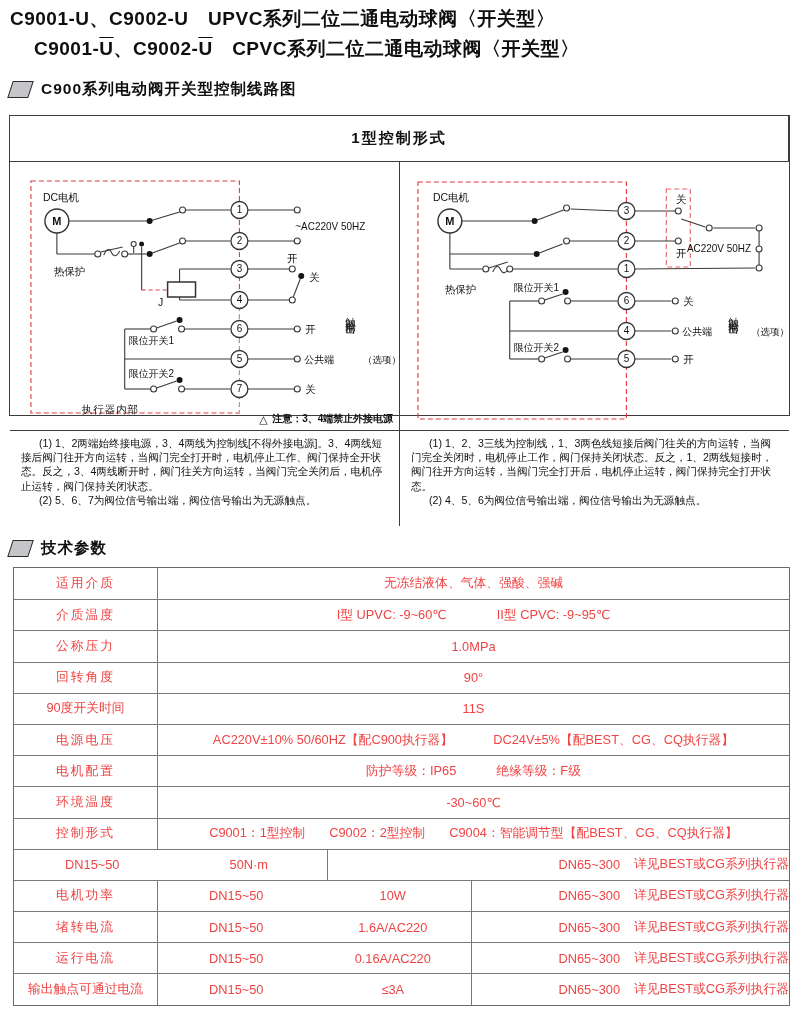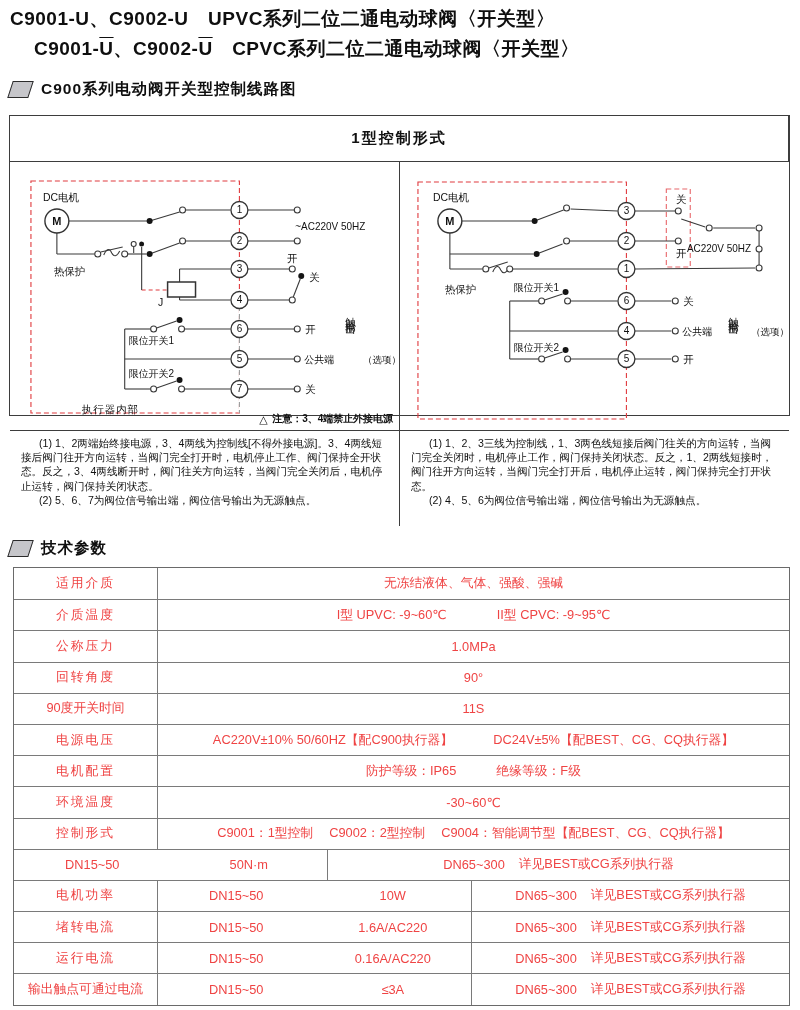--- a/index.html
+++ b/index.html
@@ -33,25 +33,25 @@
   
   .ptable{position:absolute;left:13px;top:567px;width:777px;border:1.2px solid #6a6a6a;
           box-sizing:border-box;background:#fff;}
   .trow{display:flex;height:31.2px;border-top:1px solid #7a7a7a;box-sizing:border-box;
         font-size:12.8px;color:#ef4444;align-items:stretch;}
   .trow.first{border-top:none;}
   .tlabel{width:144px;min-width:144px;display:flex;align-items:center;justify-content:center;
           border-right:1px solid #7a7a7a;box-sizing:border-box;letter-spacing:2px;white-space:nowrap;}
   .tlabel.tight{letter-spacing:0;}
   .tvalue{flex:1;display:flex;align-items:center;justify-content:center;white-space:nowrap;}
-  .g50{gap:50px;} .g40{gap:40px;} .g28{gap:16px;}
+  .g50{gap:50px;} .g40{gap:40px;} .g28{gap:24px;}
   .tmid{width:313px;min-width:313px;display:flex;align-items:center;}
   .tmid span{flex:1;text-align:center;white-space:nowrap;}
   .tright{flex:1;border-left:1px solid #7a7a7a;box-sizing:border-box;display:flex;
-          align-items:center;justify-content:center;gap:14px;white-space:nowrap;}
+          align-items:center;justify-content:flex-end;gap:14px;white-space:nowrap;}
   svg text{font-family:"Liberation Sans","DejaVu Sans",sans-serif;fill:#111;}
 </style>
 </head>
 <body>
 
 <div class="title-line" style="top:6px;">C9001-U、C9002-U　UPVC系列二位二通电动球阀〈开关型〉</div>
 <div class="title-line" style="top:36px;margin-left:24px;"><span>C9001-</span><span class="ol">U</span><span>、C9002-</span><span class="ol">U</span><span>　CPVC系列二位二通电动球阀〈开关型〉</span>
 </div>
 
 <div class="section-hdr" style="top:79px;">

